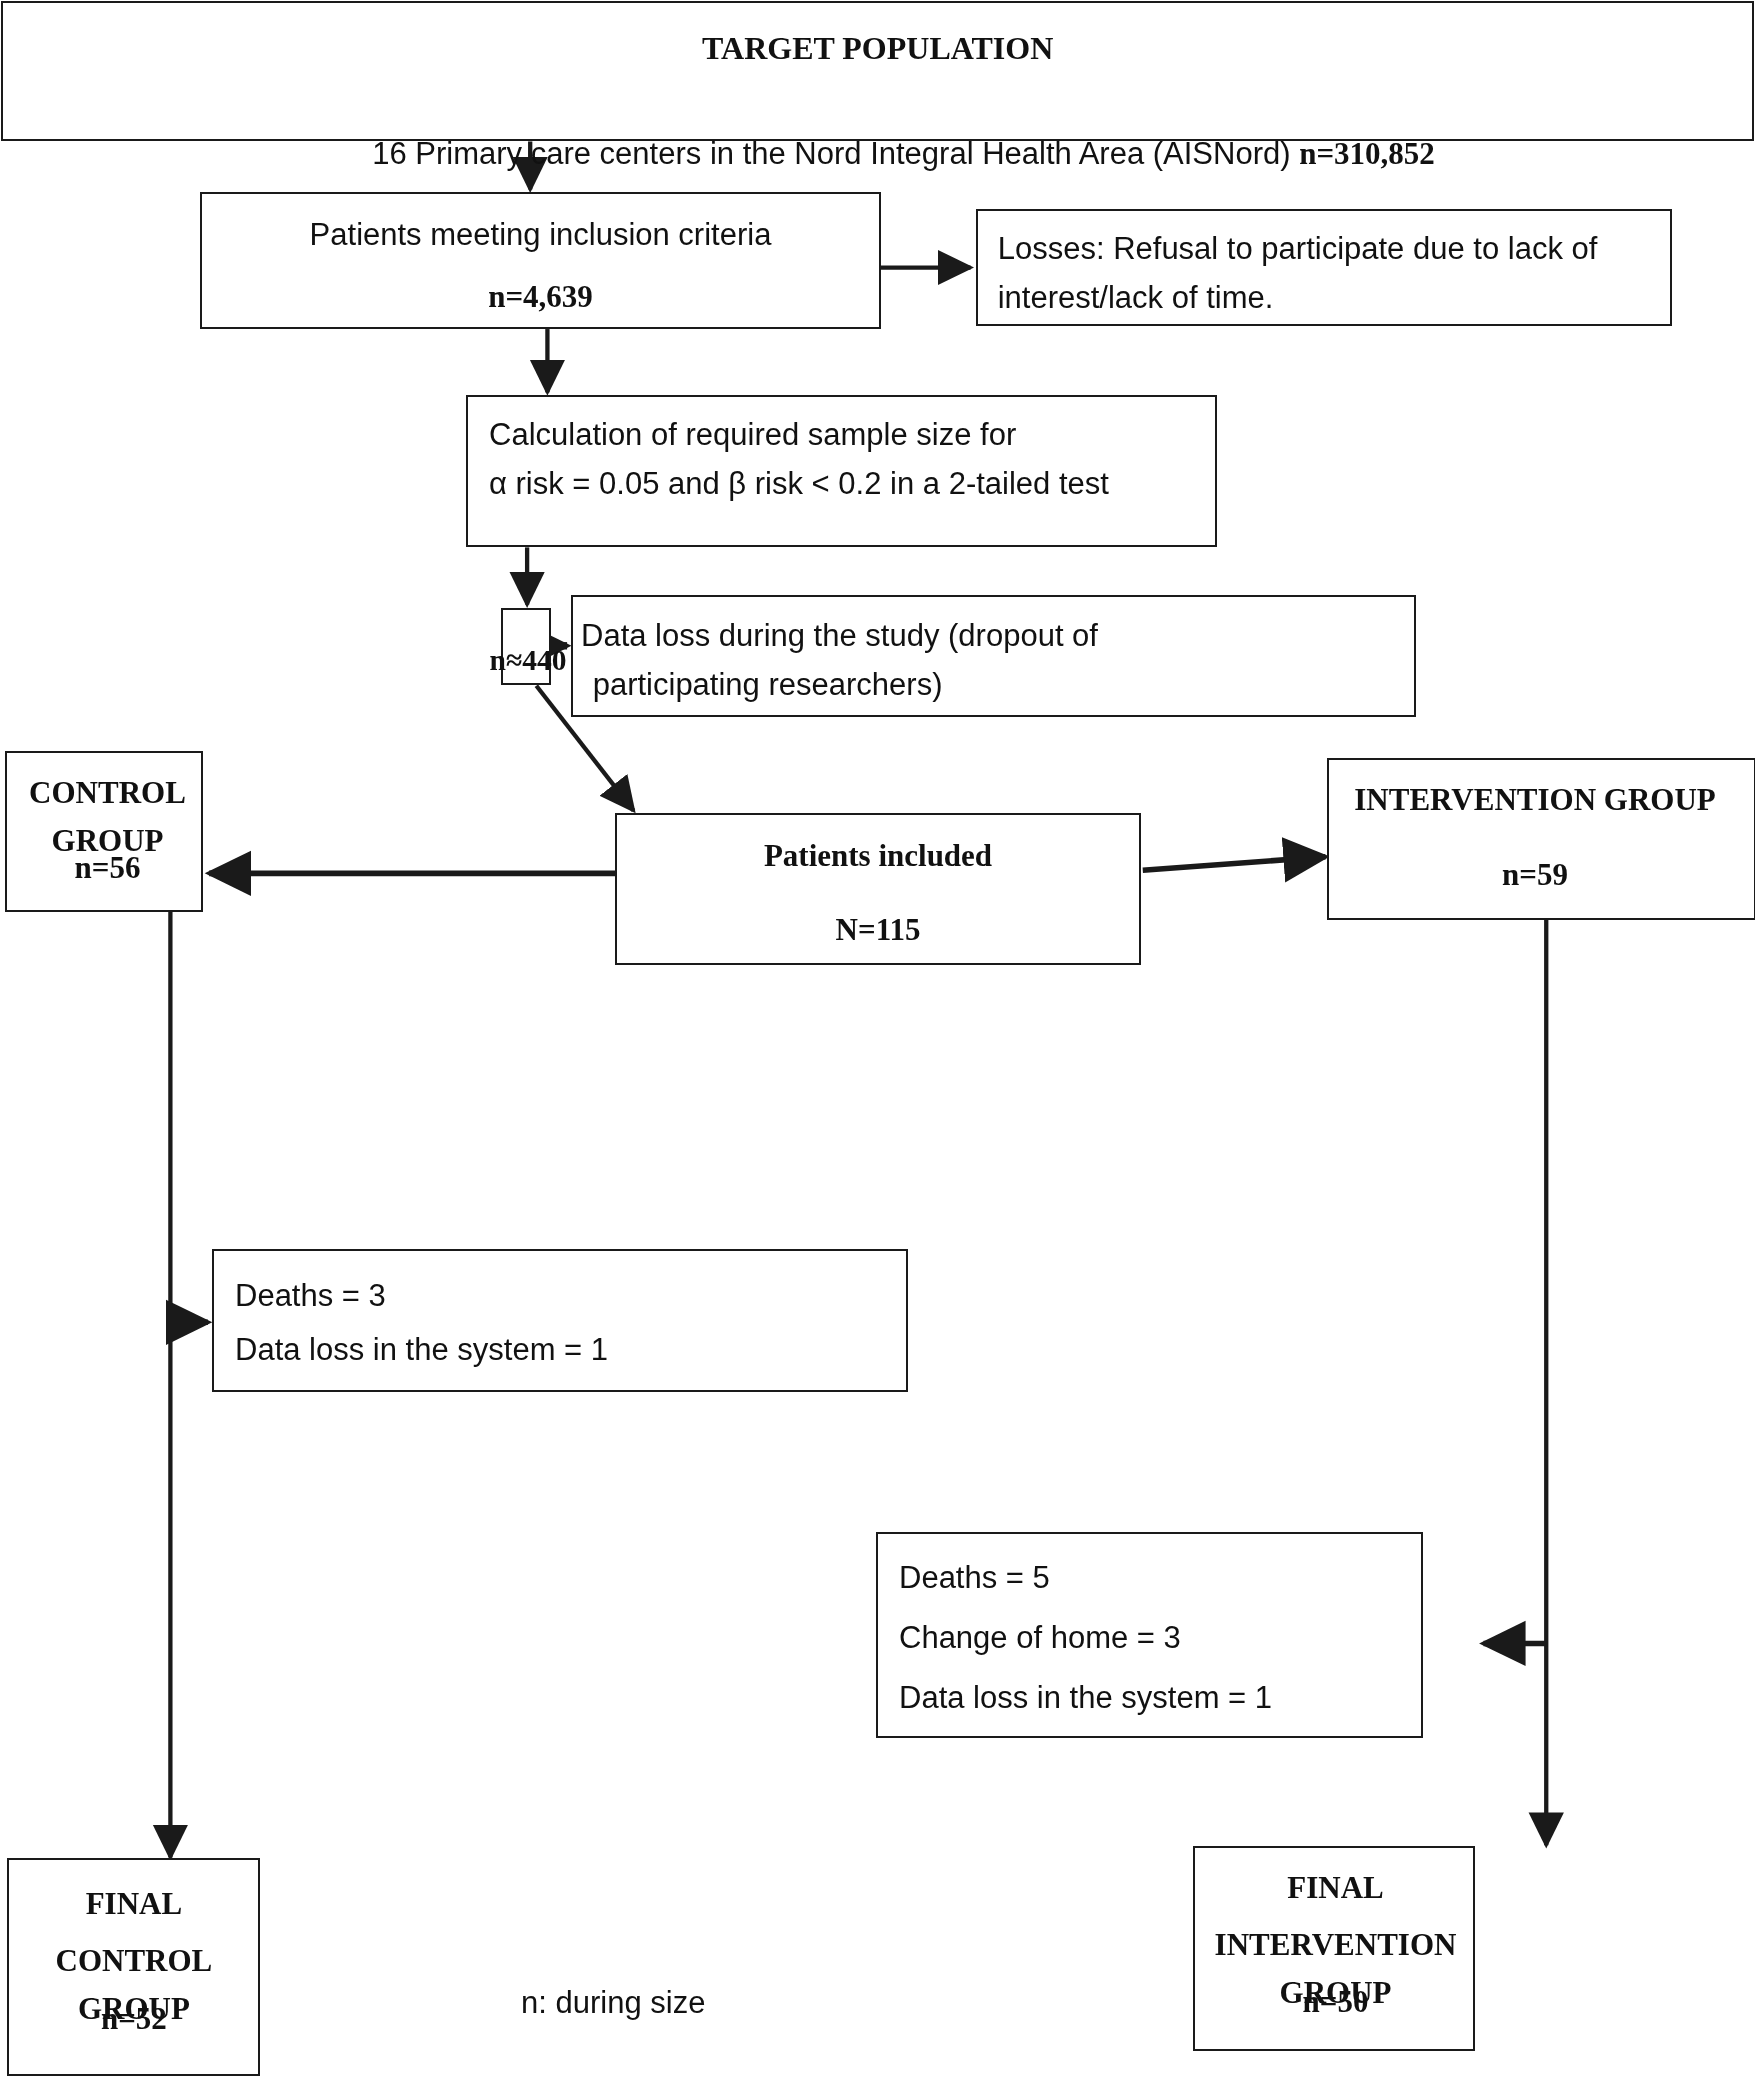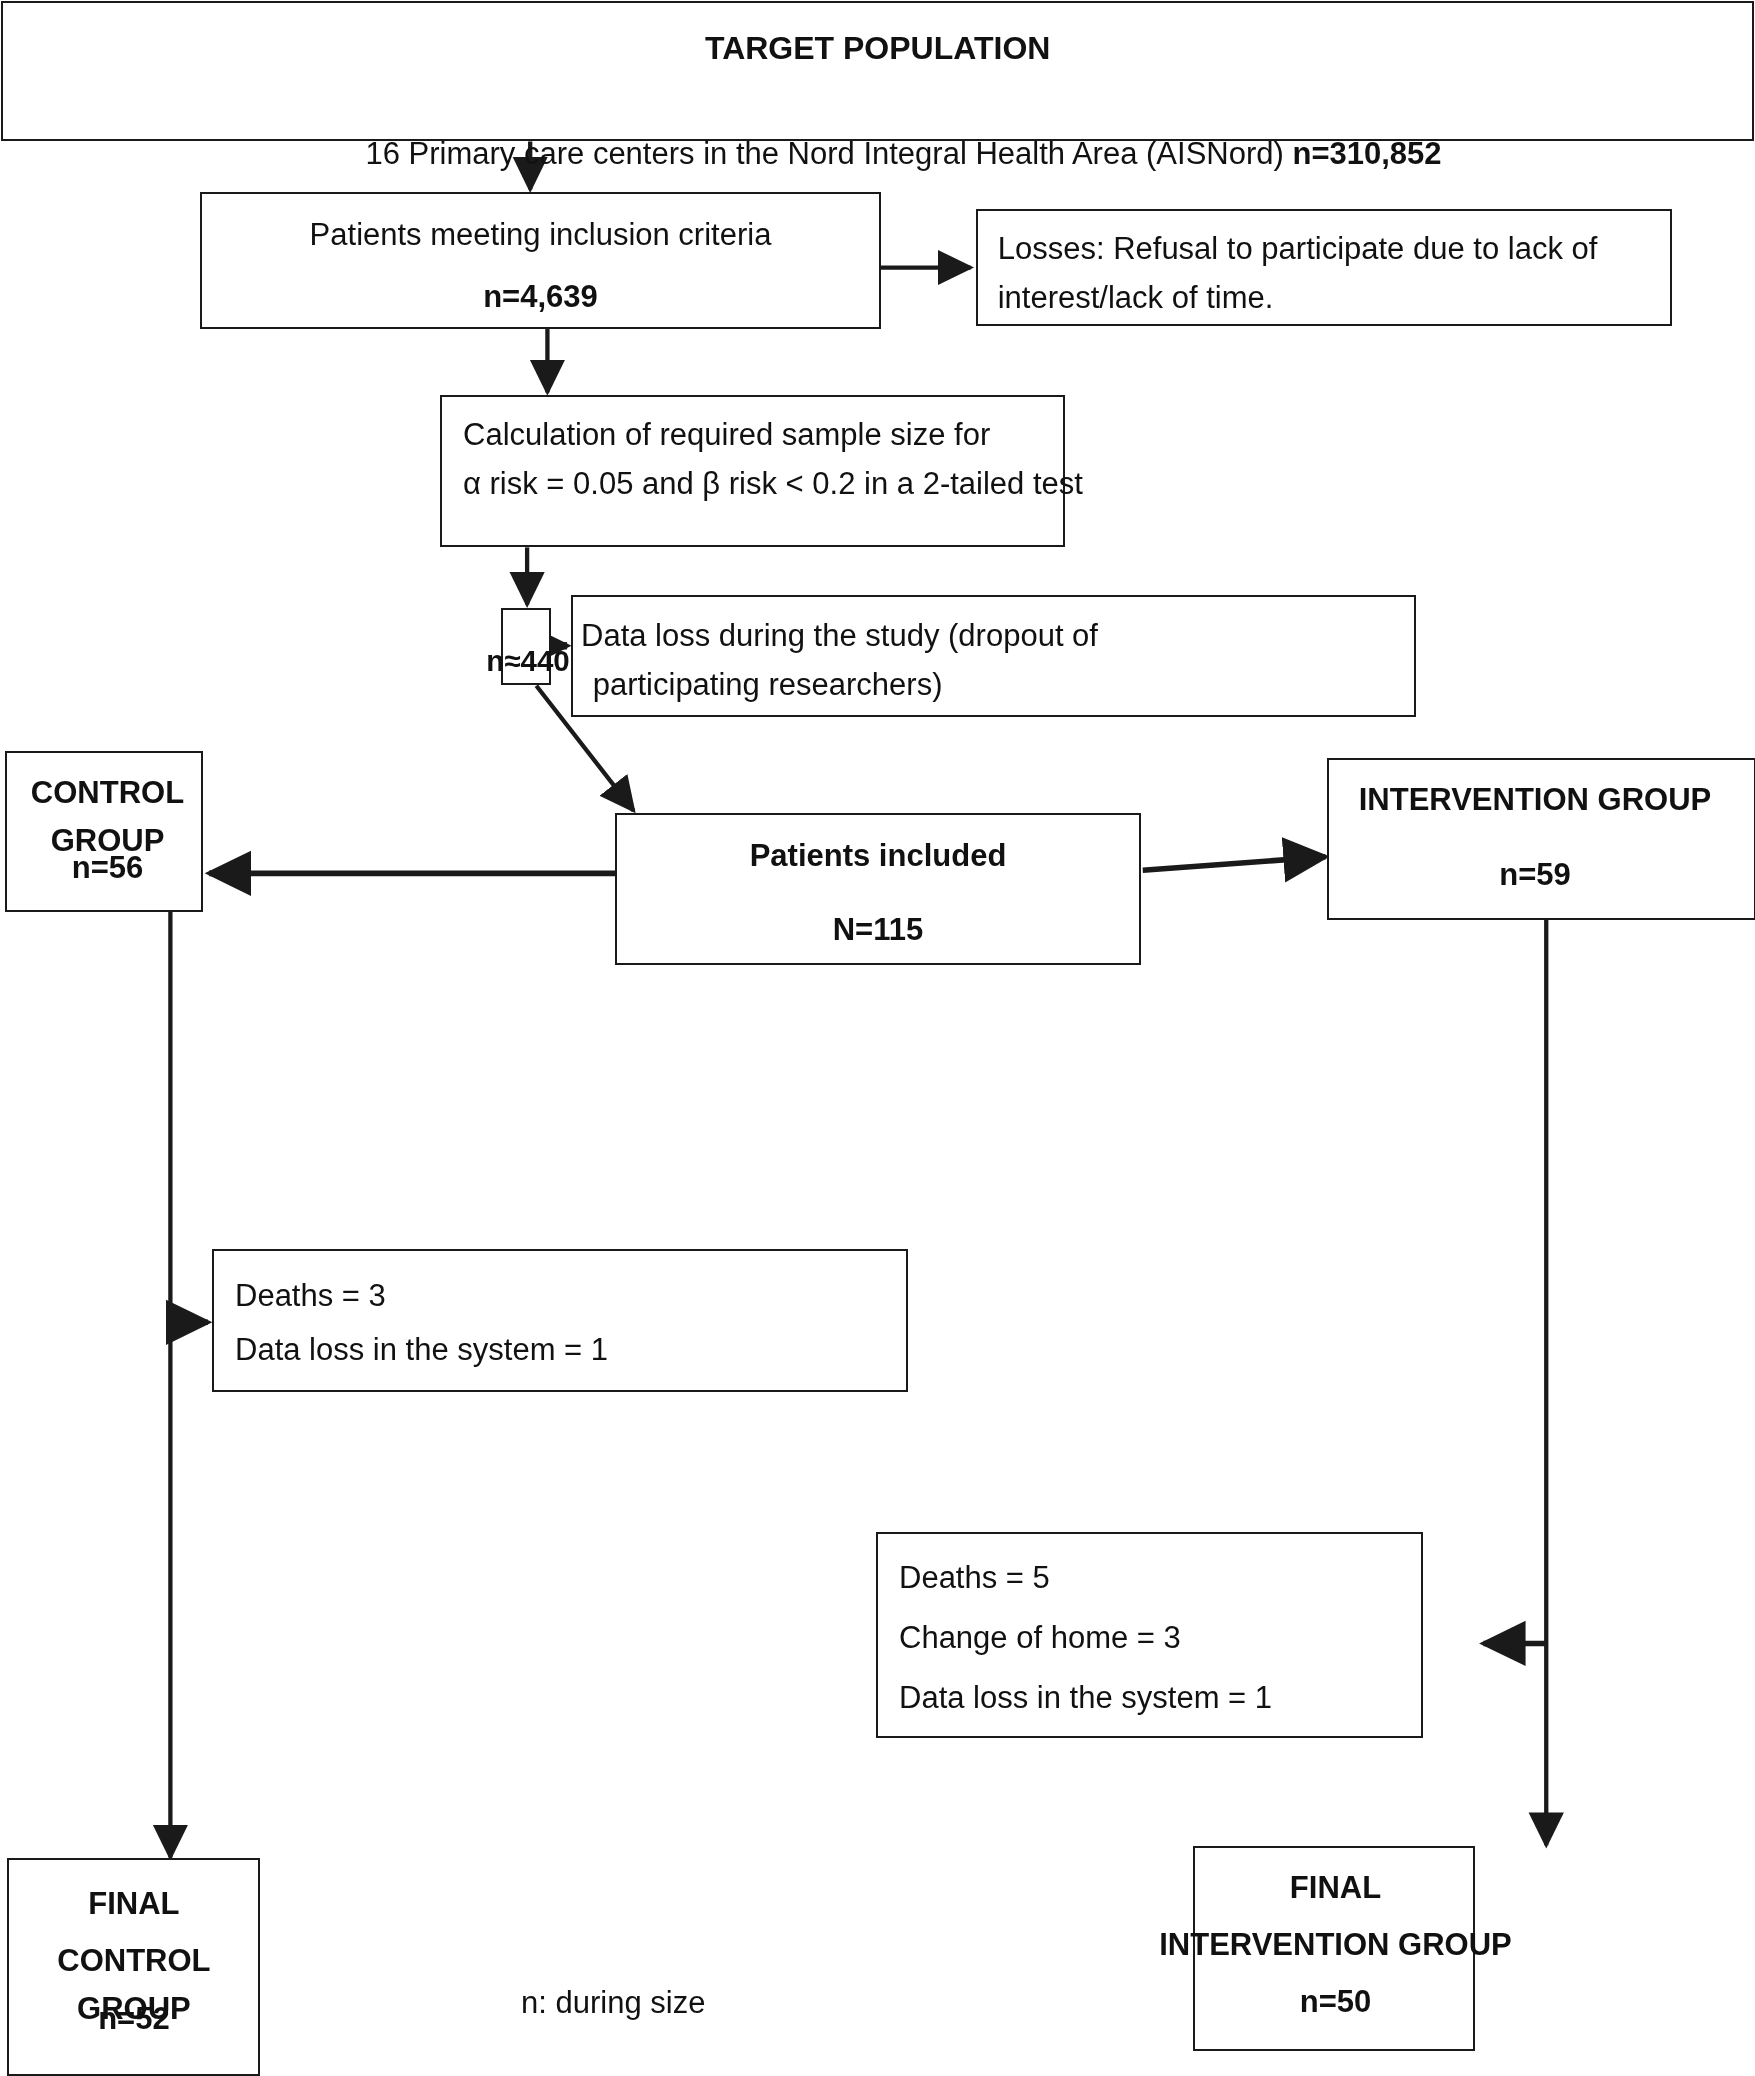--- a/index.html
+++ b/index.html
@@ -2,21 +2,21 @@
 <html style="font-size:9.8px"><head>
 <meta charset="utf-8">
 <style>
   html,body{margin:0;padding:0;background:#ffffff;}
   body{font-family:"Liberation Sans","DejaVu Sans",sans-serif;color:#111111;}
   #canvas{position:relative;width:1756px;height:2077px;background:#ffffff;overflow:hidden;}
   .box{position:absolute;box-sizing:border-box;border:2.5px solid #1a1a1a;background:#ffffff;}
   .tx{position:absolute;box-sizing:border-box;line-height:1.55;color:#111111;white-space:pre-wrap;}
   .ctr{text-align:center;}
   .lft{text-align:left;}
-  .b{font-weight:bold;}
+  .b{font-weight:bold;font-family:Liberation Serif, serif;}
   .f-title{font-size:32px;}
   .f-body{font-size:31px;}
   .f-small{font-size:29.5px;margin-top:8px;}
   svg.links{position:absolute;left:0;top:0;width:1756px;height:2077px;pointer-events:none;}
 </style>
 </head>
 <body>
 
 <div id="canvas">
 
@@ -65,21 +65,21 @@
   <div class="box" style="left:200px;top:192px;width:681px;height:137px;">
     <div class="tx ctr f-body" style="left:0;top:17px;width:100%;">Patients meeting inclusion criteria</div>
     <div class="tx ctr b f-body" style="left:0;top:79px;width:100%;">n=4,639</div>
   </div>
 
   <div class="box" style="left:976px;top:209px;width:696px;height:117px;">
     <div class="tx lft f-body" style="left:19.7px;top:13.5px;width:664px;">Losses: Refusal to participate due to lack of</div>
     <div class="tx lft f-body" style="left:19.7px;top:63px;width:664px;">interest/lack of time.</div>
   </div>
 
-  <div class="box" style="left:440px;top:395px;width:625px;height:152px;">
+  <div class="box" style="left:466px;top:395px;width:751px;height:152px;">
     <div class="tx lft f-body" style="left:21px;top:13.5px;width:726px;">Calculation of required sample size for</div>
     <div class="tx lft f-body" style="left:21px;top:63px;width:726px;">α risk = 0.05 and β risk &lt; 0.2 in a 2-tailed test</div>
   </div>
 
   <div class="box" style="left:501px;top:608px;width:50px;height:77px;">
     <div class="tx ctr b f-small" style="left:-37px;top:19.7px;width:124px;">n≈440</div>
   </div>
 
   <div class="box" style="left:571px;top:595px;width:845px;height:122px;">
     <div class="tx lft f-body" style="left:8px;top:14.8px;width:812px;">Data loss during the study (dropout of</div>

